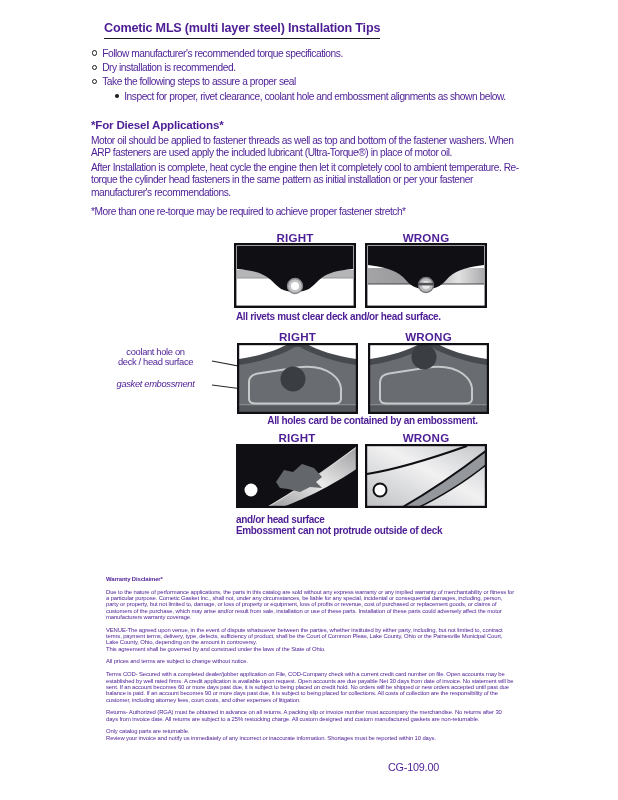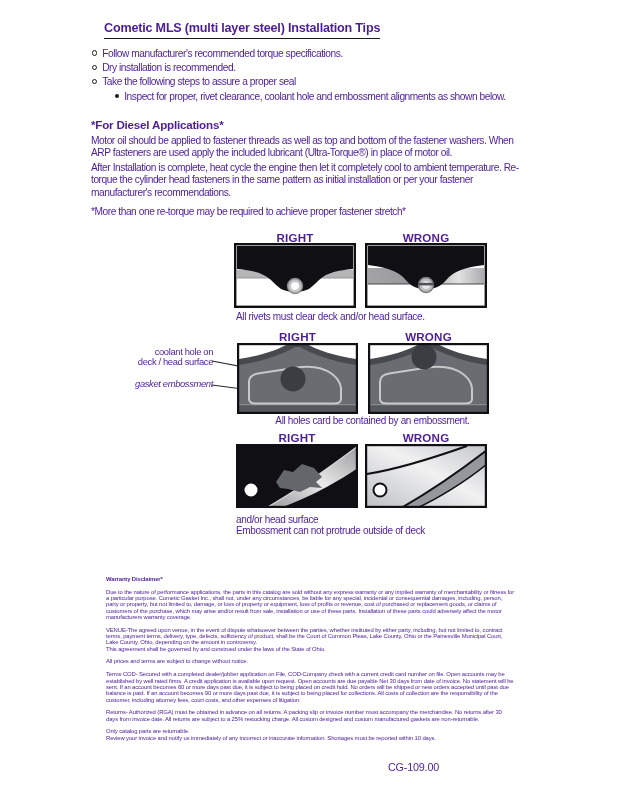--- a/index.html
+++ b/index.html
@@ -18,22 +18,22 @@
   .bullet-row{height:14.2px;line-height:14.2px;white-space:nowrap;}
   .bullet-row.sub{margin-left:23px;}
   .mark{display:inline-block;vertical-align:1.5px;margin-right:5px;}
   .mark.open{width:3.2px;height:3.2px;border:1px solid #1b1b1f;border-radius:50%;}
   .mark.solid{width:4.2px;height:4.2px;background:#1b1b1f;border-radius:50%;}
   
   .h2{left:91px;top:118px;font-size:11.6px;font-weight:bold;letter-spacing:-0.2px;}
   .para{left:91px;width:436px;font-size:10.2px;letter-spacing:-0.45px;line-height:12.3px;}
   
   .rw-label{font-size:11.6px;font-weight:bold;letter-spacing:0.2px;text-align:center;width:122px;}
-  .caption{font-size:10px;font-weight:normal;letter-spacing:-0.35px;line-height:11.2px;}
-  .side-label{font-size:9.4px;letter-spacing:-0.35px;text-align:right;width:115px;line-height:10.2px;}
+  .caption{font-size:10px;font-weight:bold;letter-spacing:-0.35px;line-height:11.2px;}
+  .side-label{font-size:9.4px;letter-spacing:-0.35px;text-align:center;width:115px;line-height:10.2px;}
   .diagram{display:block;}
   
   .legal{left:106px;top:576px;width:409px;font-size:5.9px;letter-spacing:-0.12px;line-height:6.35px;text-align:left;}
   .legal p{margin:0 0 6.35px 0;}
   .legal p.tight{margin-bottom:0;}
   .legal p.head{font-weight:bold;}
   .footer-code{left:388px;top:761px;font-size:10.8px;letter-spacing:-0.2px;text-align:center;}
 </style>
 </head>
 <body>

